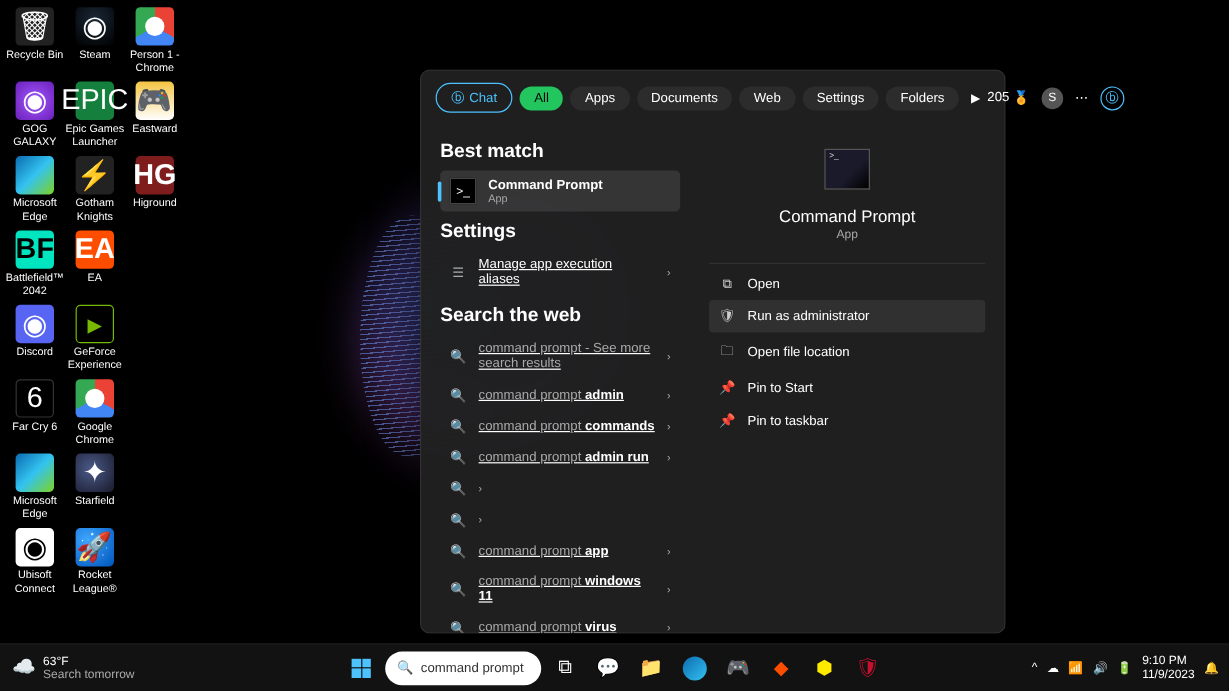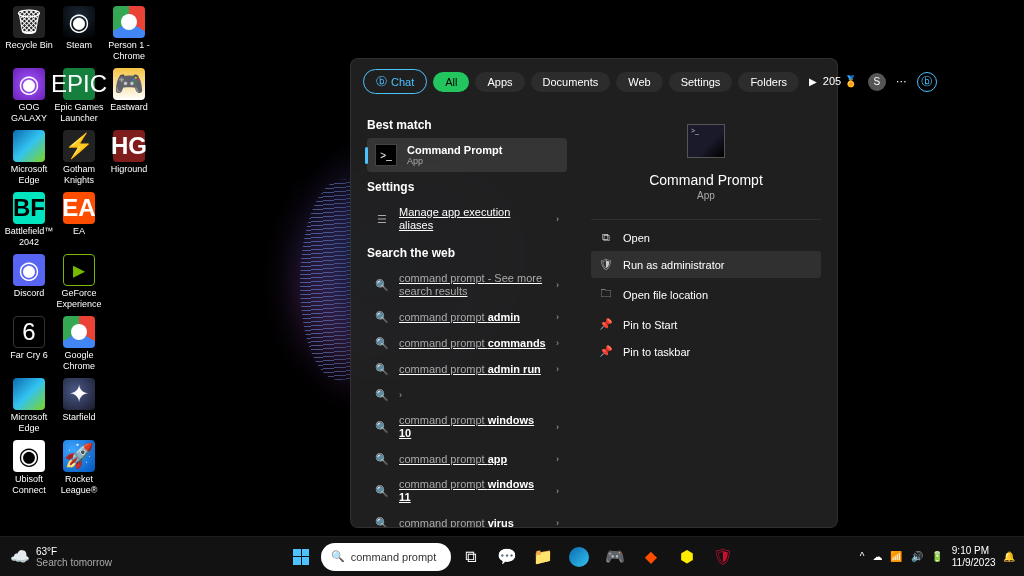--- a/index.html
+++ b/index.html
@@ -21,21 +21,21 @@
 .sm-tab { padding: 4px 12px; border-radius: 14px; font-size: 11px; background: rgba(255,255,255,0.06); cursor: pointer; display: flex; align-items: center; gap: 4px; }
 .sm-tab.active { background: #22c55e; color: #000; }
 .sm-tab.chat { background: transparent; border: 1px solid #4cc2ff; color: #4cc2ff; }
 .sm-more-ico { margin-left: 4px; font-size: 10px; cursor: pointer; }
 .sm-right { margin-left: auto; display: flex; align-items: center; gap: 10px; font-size: 11px; }
 .sm-points { display: flex; align-items: flex-start; gap: 3px; }
 .sm-bing { width: 20px; height: 20px; border-radius: 50%; border: 1px solid #4cc2ff; display: flex; align-items: center; justify-content: center; }
 
 .sm-body { display: flex; flex: 1; overflow: hidden; }
 .sm-left { width: 224px; padding: 6px 0 6px 16px; overflow-y: auto; }
-.sm-section { font-size: 12px; font-weight: 600; color: #fff; margin: 8px 0 6px; }
+.sm-section { font-size: 16px; font-weight: 600; color: #fff; margin: 8px 0 6px; }
 .sm-item { display: flex; align-items: center; gap: 10px; padding: 6px 8px; border-radius: 4px; cursor: pointer; font-size: 11px; position: relative; margin-right: 8px; }
 .sm-item.selected { background: rgba(255,255,255,0.1); }
 .sm-item.selected::before { content: ''; position: absolute; left: -2px; top: 25%; bottom: 25%; width: 3px; background: #4cc2ff; border-radius: 2px; }
 .sm-item .app-ico { width: 22px; height: 22px; background: #000; border: 1px solid #444; display: flex; align-items: center; justify-content: center; font-size: 10px; flex-shrink: 0; }
 .sm-item .txt { flex: 1; }
 .sm-item .sub { font-size: 9px; color: #aaa; }
 .sm-search-item { display: flex; align-items: center; gap: 10px; padding: 6px 8px; cursor: pointer; font-size: 11px; border-radius: 4px; margin-right: 8px; }
 .sm-search-item .srch-ico { width: 14px; height: 14px; display: flex; align-items: center; justify-content: center; color: #aaa; flex-shrink: 0; }
 .sm-search-item .txt { flex: 1; line-height: 13px; text-decoration: underline; }
 .sm-search-item .chev { color: #aaa; font-size: 9px; }
@@ -239,21 +239,20 @@
             <span class="srch-ico">🔍</span>
             <span class="txt"><span class="dim">command prompt </span><b>admin run</b><span class="dim"></span></span>
             <span class="chev">›</span>
           </div>
           <div class="sm-search-item">
             <span class="srch-ico">🔍</span>
             <span class="chev">›</span>
           </div>
           <div class="sm-search-item">
             <span class="srch-ico">🔍</span>
-            <span class="txt"><span class="dim">command prompt </span><b>windows 10</b><span class="dim"></span></span>
             <span class="chev">›</span>
           </div>
           <div class="sm-search-item">
             <span class="srch-ico">🔍</span>
             <span class="txt"><span class="dim">command prompt </span><b>app</b><span class="dim"></span></span>
             <span class="chev">›</span>
           </div>
           <div class="sm-search-item">
             <span class="srch-ico">🔍</span>
             <span class="txt"><span class="dim">command prompt </span><b>windows 11</b><span class="dim"></span></span>

